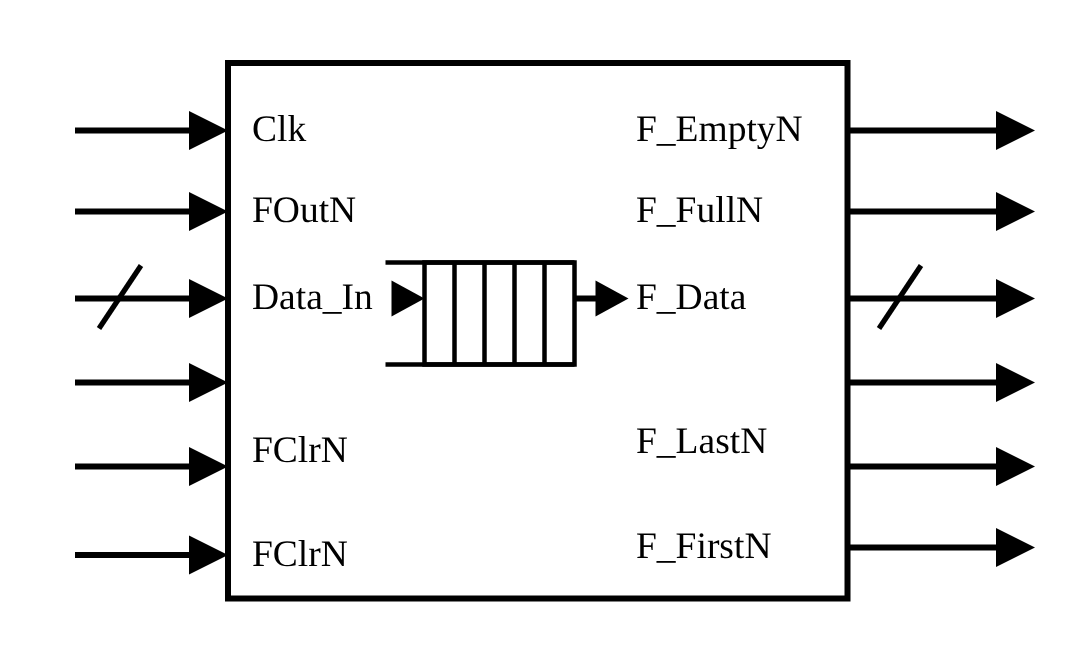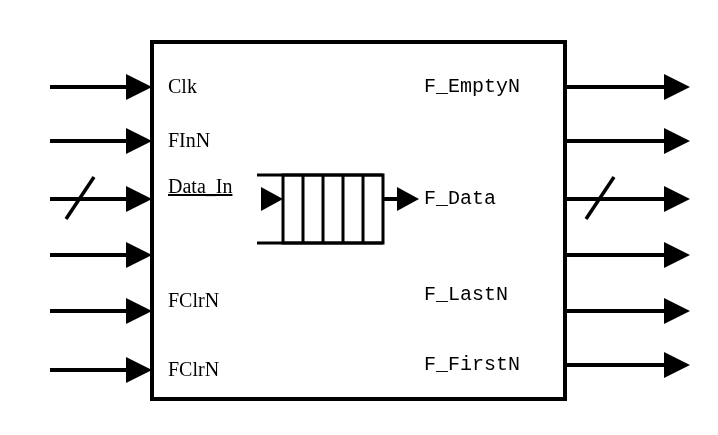--- a/index.html
+++ b/index.html
@@ -21,34 +21,33 @@
   #diagram-svg {
     position: absolute;
     left: 0;
     top: 0;
     width: 718px;
     height: 435px;
   }
   .sig-label {
     position: absolute;
     font-family: "Liberation Serif", "DejaVu Serif", serif;
-    font-size: 20px;
+    font-size: 25px;
     line-height: 25px;
     color: #000000;
     white-space: nowrap;
     letter-spacing: 0px;
   }
   .sig-label.left-col {
     left: 168px;
     text-align: left;
   }
   .sig-label.right-col {
     left: 424px;
     text-align: left;
-    font-family: Liberation Mono, monospace;
   }
 </style>
 </head>
 <body>
 
 <div id="canvas">
 
   <svg id="diagram-svg" viewBox="0 0 718 435" xmlns="http://www.w3.org/2000/svg">
     <g id="wire-layer">
         <g>
@@ -118,23 +117,24 @@
           <polygon points="261,187 283,199 261,211" fill="#000000"></polygon>
         </g>
         <g>
           <line x1="383" y1="199" x2="399" y2="199" stroke="#000000" stroke-width="4"></line>
           <polygon points="397,187 419,199 397,211" fill="#000000"></polygon>
         </g>
       </g>
   </svg>
 
   <div class="sig-label left-col" style="top: 74px;">Clk</div>
-  <div class="sig-label left-col" style="top: 128px;">FInN</div>
-  <div class="sig-label left-col" style="top: 174px; text-decoration: underline;">Data_In</div>
+  <div class="sig-label left-col" style="top: 128px;">FOutN</div>
+  <div class="sig-label left-col" style="top: 186px;">Data_In</div>
   <div class="sig-label left-col" style="top: 288px;">FClrN</div>
   <div class="sig-label left-col" style="top: 357px;">FClrN</div>
 
   <div class="sig-label right-col" style="top: 74px;">F_EmptyN</div>
+  <div class="sig-label right-col" style="top: 128px;">F_FullN</div>
   <div class="sig-label right-col" style="top: 186px;">F_Data</div>
   <div class="sig-label right-col" style="top: 242px; margin-top: 40px;">F_LastN</div>
   <div class="sig-label right-col" style="top: 352px;">F_FirstN</div>
 
 </div>
 
 </body></html>

